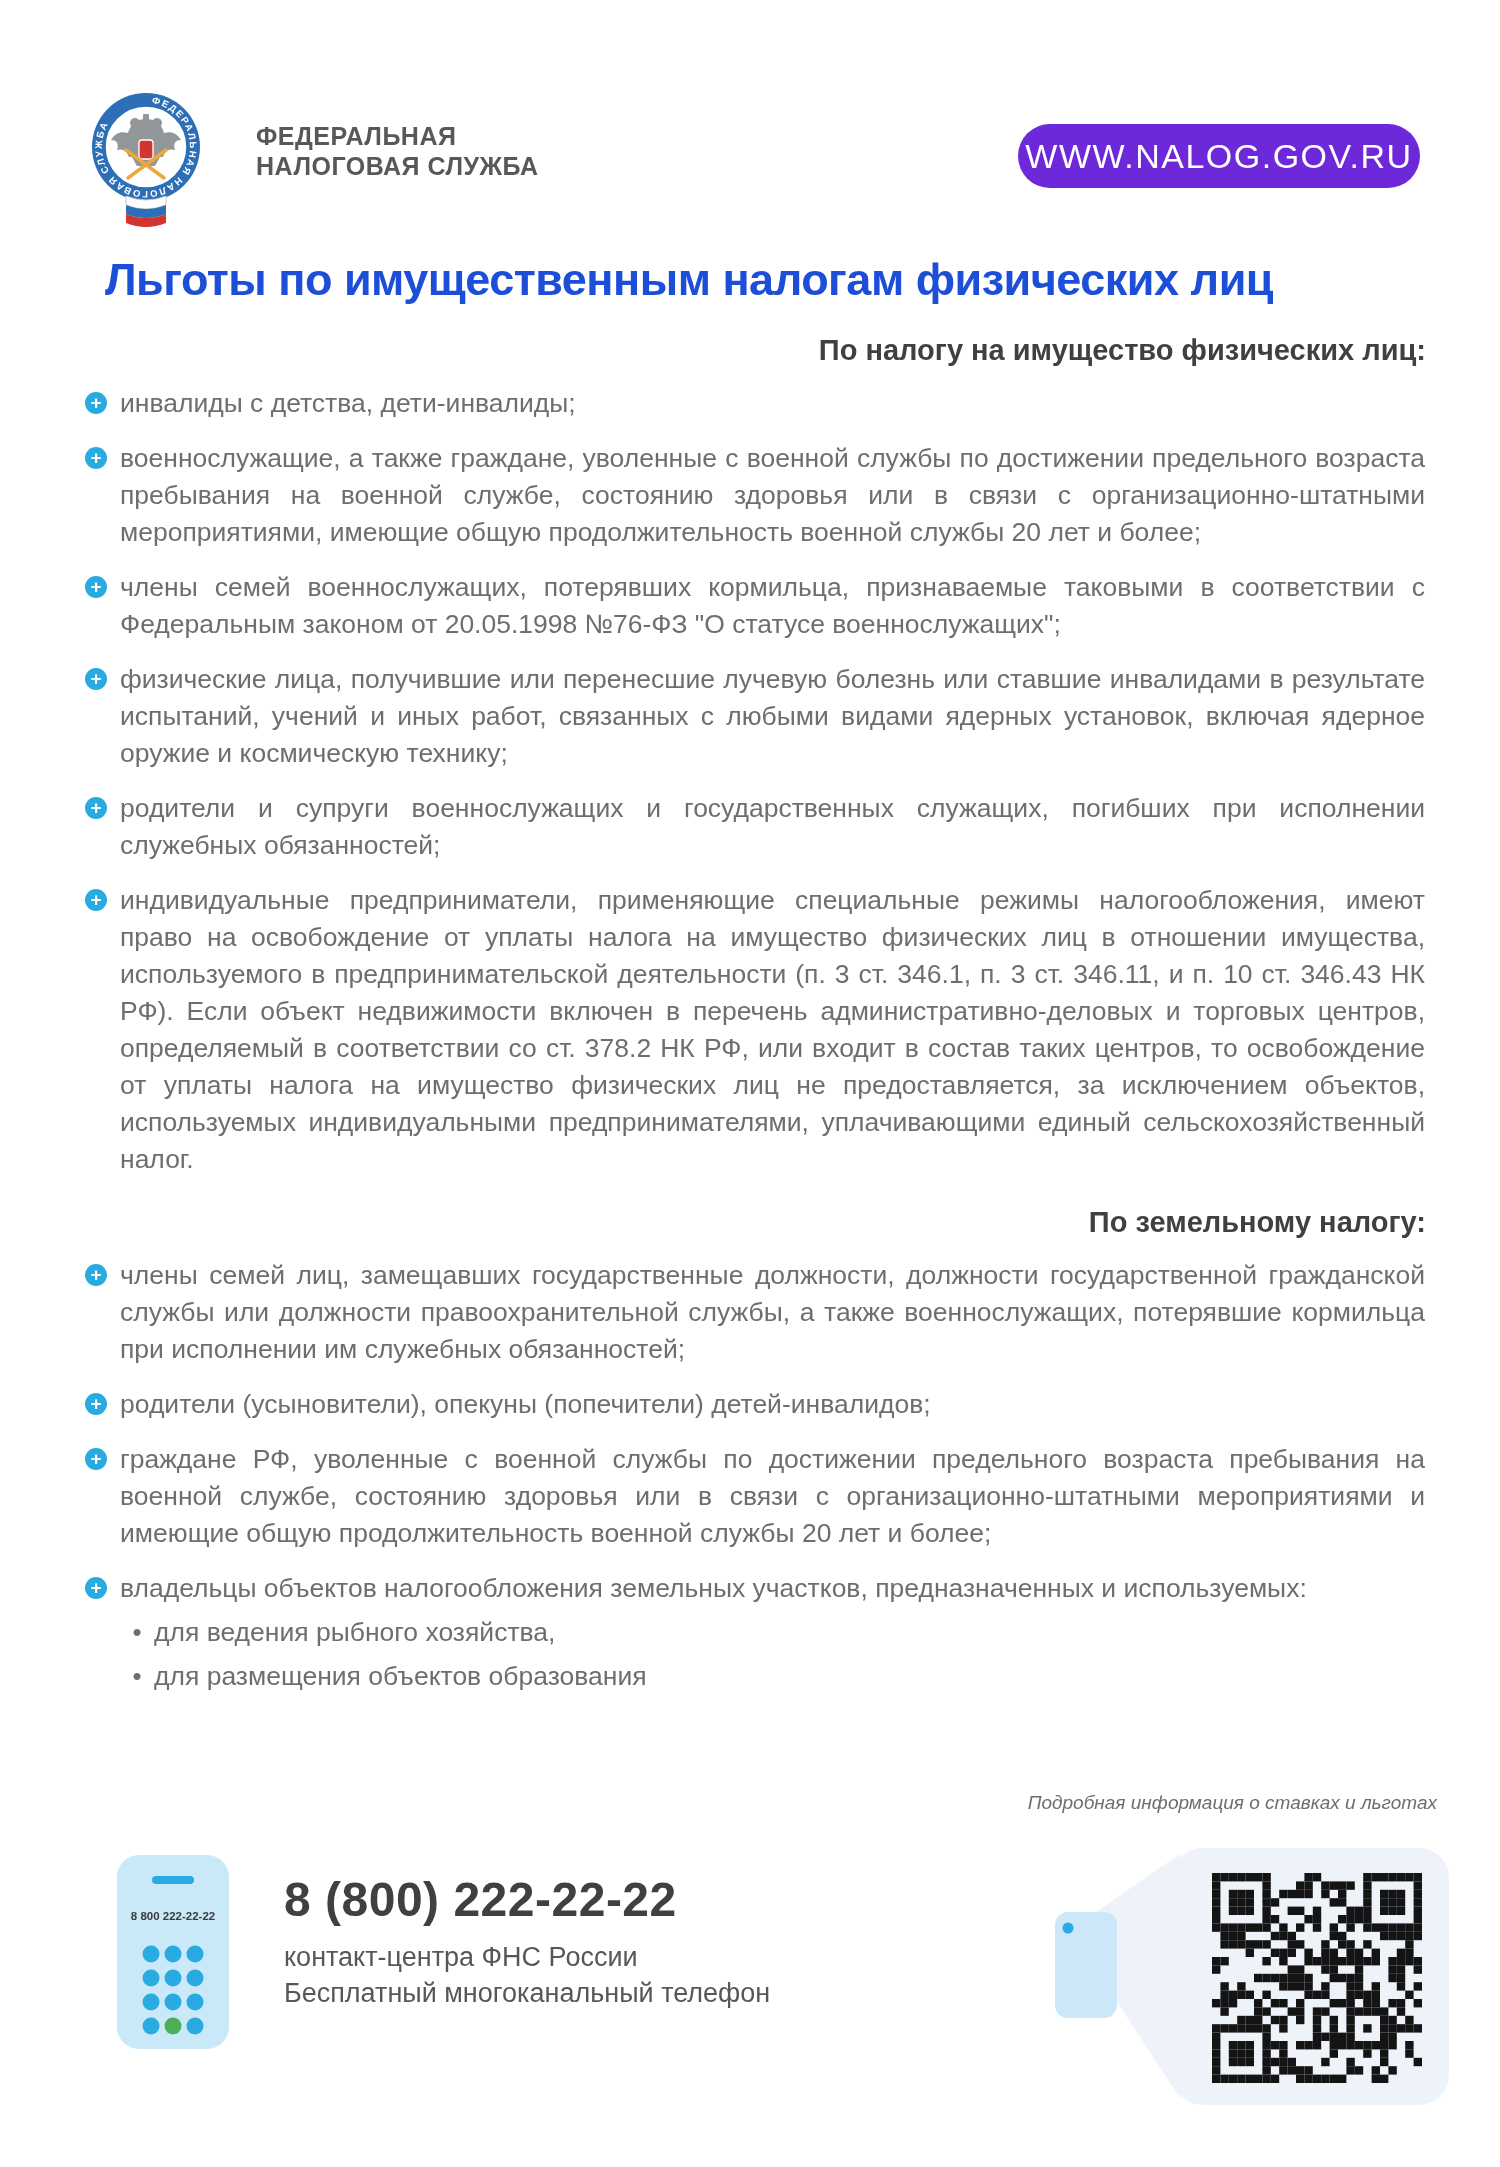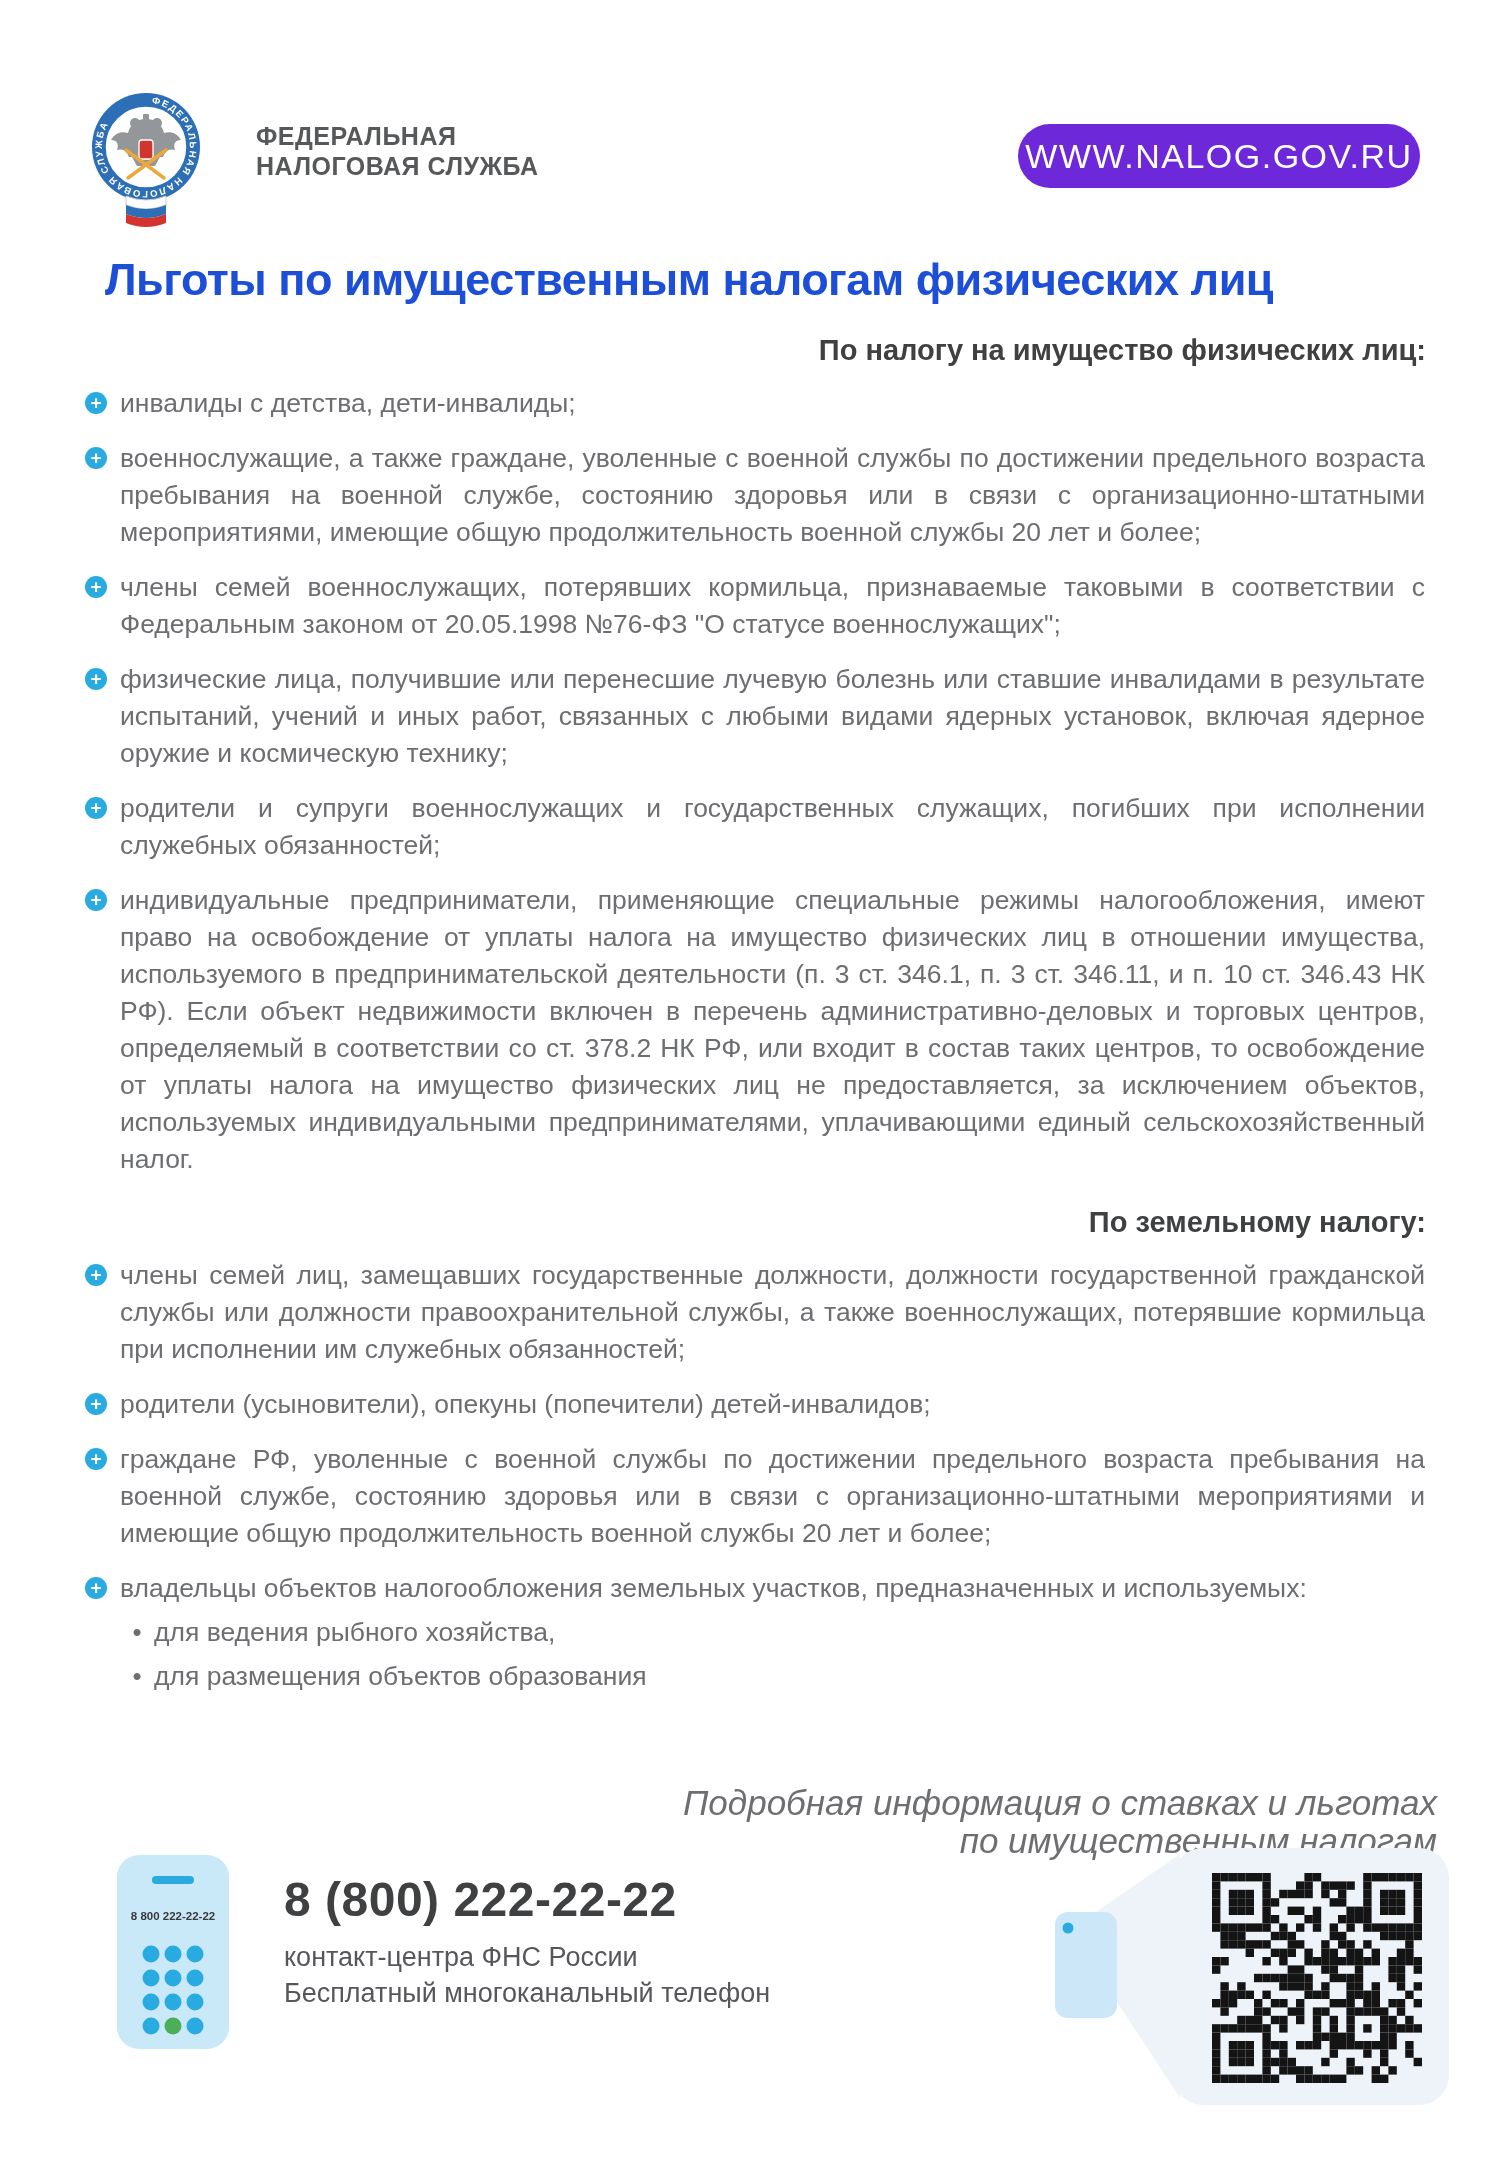--- a/index.html
+++ b/index.html
@@ -43,21 +43,21 @@
   .bullet-text{
     font-size:26.5px;line-height:37px;color:#6d6e71;
     text-align:justify;
   }
   .subitem{display:flex;margin-top:7px;}
   .sub-dot{width:34px;text-align:center;color:#6d6e71;font-size:26px;line-height:37px;}
   .sub-text{font-size:26.5px;line-height:37px;color:#6d6e71;}
   
   .note{
     position:absolute;top:1784px;right:63px;text-align:right;
-    font-style:italic;font-size:35px;line-height:38px;color:#6d6e71;
+    font-style:italic;font-size:19px;line-height:38px;color:#6d6e71;
   }
   .footer{position:absolute;left:0;top:1840px;width:1500px;height:327px;}
   .phone-svg{position:absolute;left:116px;top:14px;}
   .phone-info{position:absolute;left:284px;top:32px;}
   .phone-number{font-size:48px;font-weight:bold;color:#3f4042;letter-spacing:.5px;}
   .phone-caption{margin-top:12px;font-size:27px;line-height:36px;color:#56575a;}
   .qr-svg{position:absolute;left:1040px;top:0;}
 </style>
 </head>
 <body>
@@ -177,21 +177,20 @@
           <div class="subitem">
             <span class="sub-dot">•</span>
             <span class="sub-text">для размещения объектов образования</span>
           </div>
         </div>
       </div>
     </div>
 
   <div class="note">
     <div>Подробная информация о ставках и льготах</div>
-    <div>по имущественным налогам</div>
   </div>
 
   <div class="footer">
 
     <svg class="phone-svg" width="114" height="196" viewBox="0 0 114 196">
       <rect x="1" y="1" width="112" height="194" rx="22" fill="#c9e8f8"></rect>
       <rect x="36" y="22" width="42" height="8" rx="4" fill="#29abe2"></rect>
       <text x="57" y="66" text-anchor="middle" font-size="11.5" font-weight="bold" fill="#3a3a3c" font-family="Liberation Sans, sans-serif">8 800 222-22-22</text>
       <g fill="#29abe2" id="keypad">
           <circle cx="35" cy="100" r="8.5"></circle>

